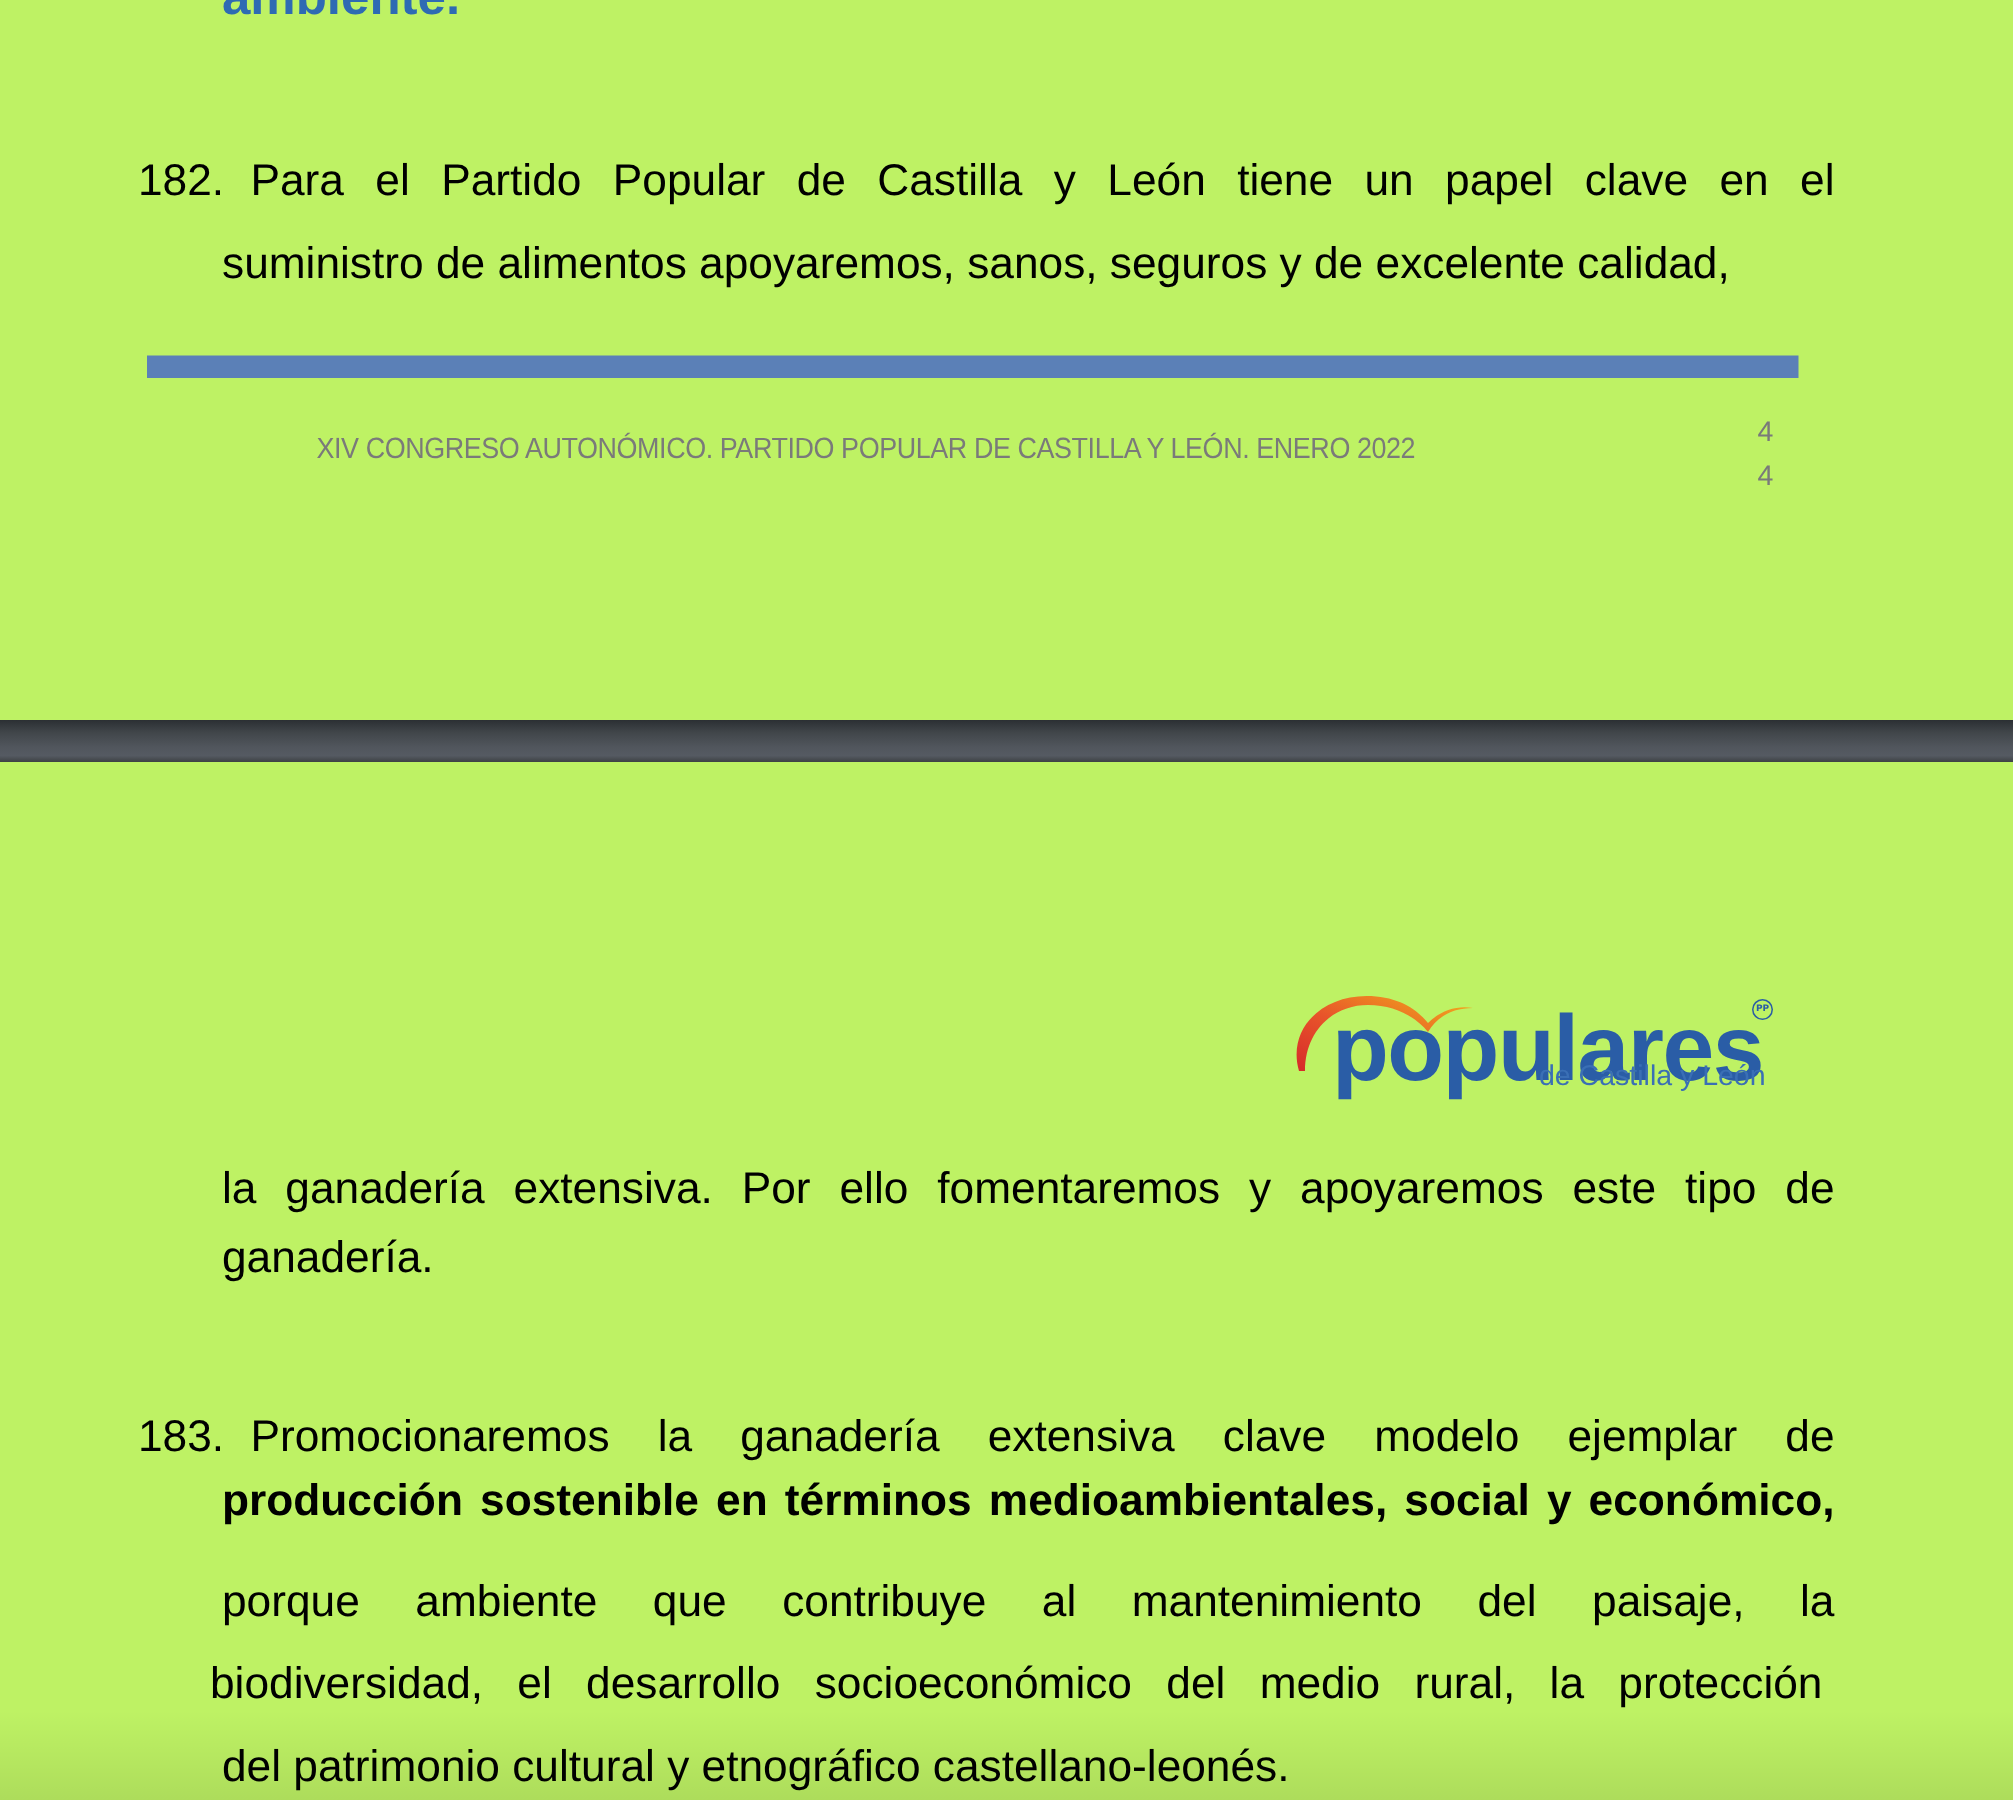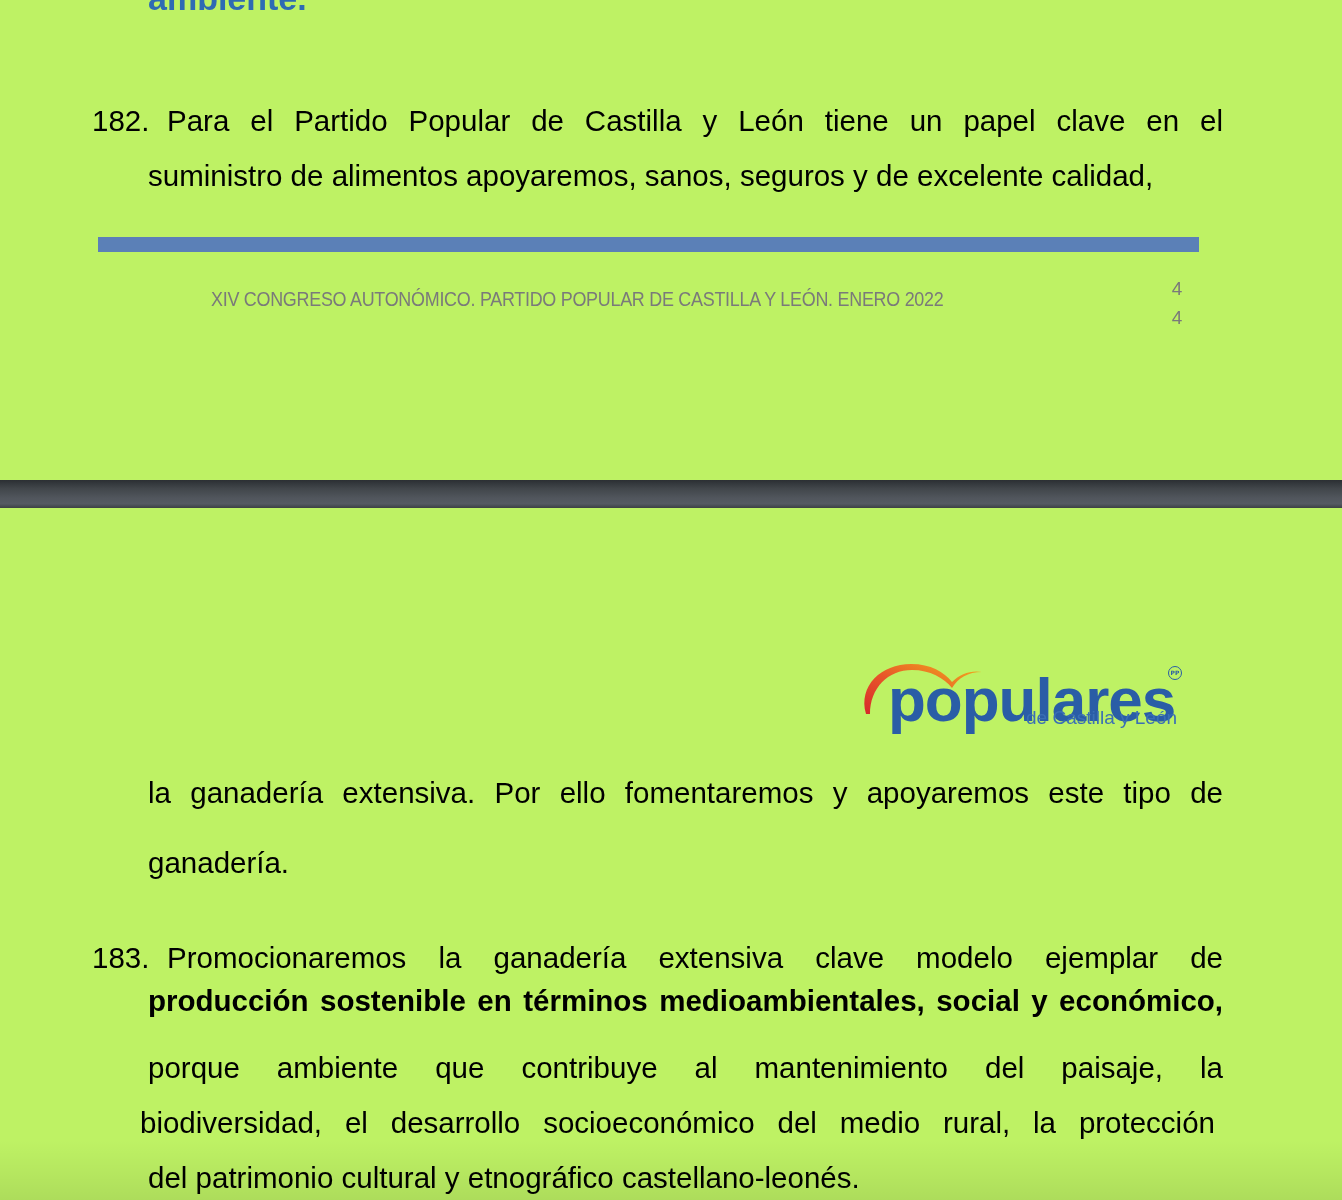--- a/index.html
+++ b/index.html
@@ -73,21 +73,21 @@
       </defs>
       <path d="M10 58 C 2 30, 25 8, 55 8 C 75 8, 88 16, 96 26 C 104 18, 115 14, 126 16 C 112 16, 102 22, 96 32 C 88 22, 74 14, 56 14 C 32 14, 14 32, 14 58 Z" fill="url(#arcGrad)"></path>
     </svg>
     <div style="position:absolute; left:32px; top:14px; font-family:Liberation Sans, sans-serif; font-weight:bold; font-size:62px; color:#2a5da6; letter-spacing:-1px; line-height:60px;">populares</div>
     <div style="position:absolute; left:312px; top:10px; width:12px; height:12px; border:1.5px solid #2a5da6; border-radius:50%; font-size:6px; font-weight:bold; color:#2a5da6; text-align:center; line-height:12px; font-family:'DejaVu Sans', sans-serif;">PP</div>
     <div style="position:absolute; left:130px; top:50px; font-family:Liberation Sans, sans-serif; font-size:19px; color:#3a6fb5; line-height:24px; white-space:nowrap;margin-left:40px;">de Castilla y León</div>
   </div>
 
   <div class="para" style="top:265px;">
     <div class="line" style="left:56px; width:1075px; top:0;">la ganadería extensiva. Por ello fomentaremos y apoyaremos este tipo de</div>
-    <div class="line last" style="left:56px; width:1075px; top:70px;">ganadería.</div>
+    <div class="line last" style="left:56px; width:1075px; top:46px;">ganadería.</div>
   </div>
 
   <div class="para" style="top:430px;">
     <span class="num">183.</span>
     <div class="line" style="left:75px; width:1056px; top:0;">Promocionaremos la ganadería extensiva clave modelo ejemplar de</div>
     <div class="line" style="left:56px; width:1075px; top:43px;font-weight:bold;">producción sostenible en términos medioambientales, social y económico,</div>
     <div class="line" style="left:56px; width:1075px; top:110px;">porque ambiente que contribuye al mantenimiento del paisaje, la</div>
     <div class="line" style="left:48px; width:1075px; top:165px;">biodiversidad, el desarrollo socioeconómico del medio rural, la protección</div>
     <div class="line last" style="left:56px; width:1075px; top:220px;">del patrimonio cultural y etnográfico castellano-leonés.</div>
   </div>

